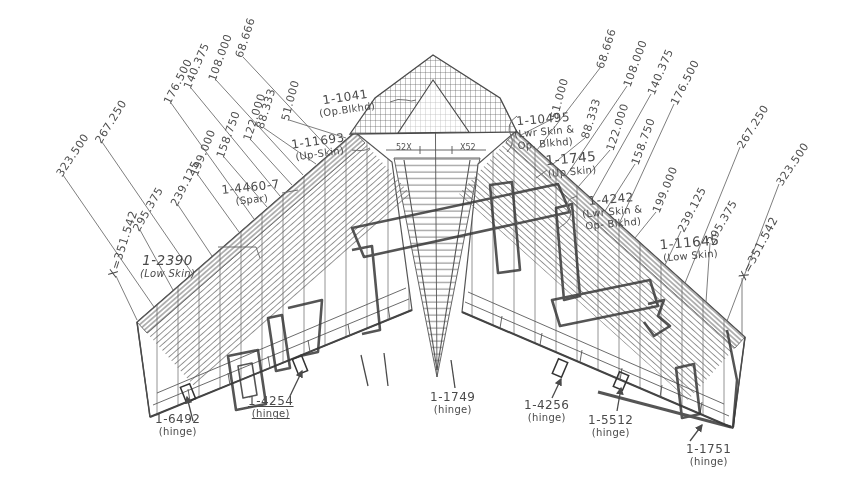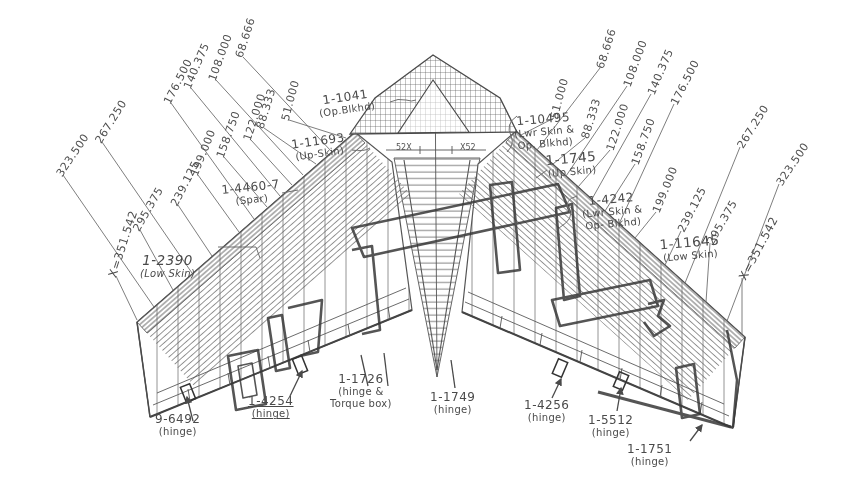--- a/index.html
+++ b/index.html
@@ -238,42 +238,37 @@
     <span class="pid">1-4242</span>
     <span class="pdesc">(Lwr Skin &amp;</span>
     <span class="pdesc">Op- Blkhd)</span>
   </div>
   <div class="plabel" style="left:660px;top:234px;transform:rotate(-5deg)">
     <span class="pid big">1-11645</span>
     <span class="pdesc">(Low Skin)</span>
   </div>
 
   <div class="plabel" style="left:155px;top:412px;">
-    <span class="pid">9-6492</span>
+    <span class="pid">1-6492</span>
     <span class="pdesc">(hinge)</span>
   </div>
   <div class="plabel" style="left:248px;top:394px;text-decoration:underline;">
     <span class="pid">1-4254</span>
     <span class="pdesc">(hinge)</span>
   </div>
-  <div class="plabel" style="left:330px;top:372px;">
-    <span class="pid">1-1726</span>
-    <span class="pdesc">(hinge &amp;</span>
-    <span class="pdesc">Torque box)</span>
-  </div>
   <div class="plabel" style="left:430px;top:390px;text-align:center;">
     <span class="pid">1-1749</span>
     <span class="pdesc">(hinge)</span>
   </div>
   <div class="plabel" style="left:524px;top:398px;text-align:center;">
     <span class="pid">1-4256</span>
     <span class="pdesc">(hinge)</span>
   </div>
   <div class="plabel" style="left:588px;top:413px;">
     <span class="pid">1-5512</span>
     <span class="pdesc">(hinge)</span>
   </div>
-  <div class="plabel" style="left:627px;top:442px;">
+  <div class="plabel" style="left:686px;top:442px;">
     <span class="pid">1-1751</span>
     <span class="pdesc">(hinge)</span>
   </div>
 
 </div>
 
 </body></html>

